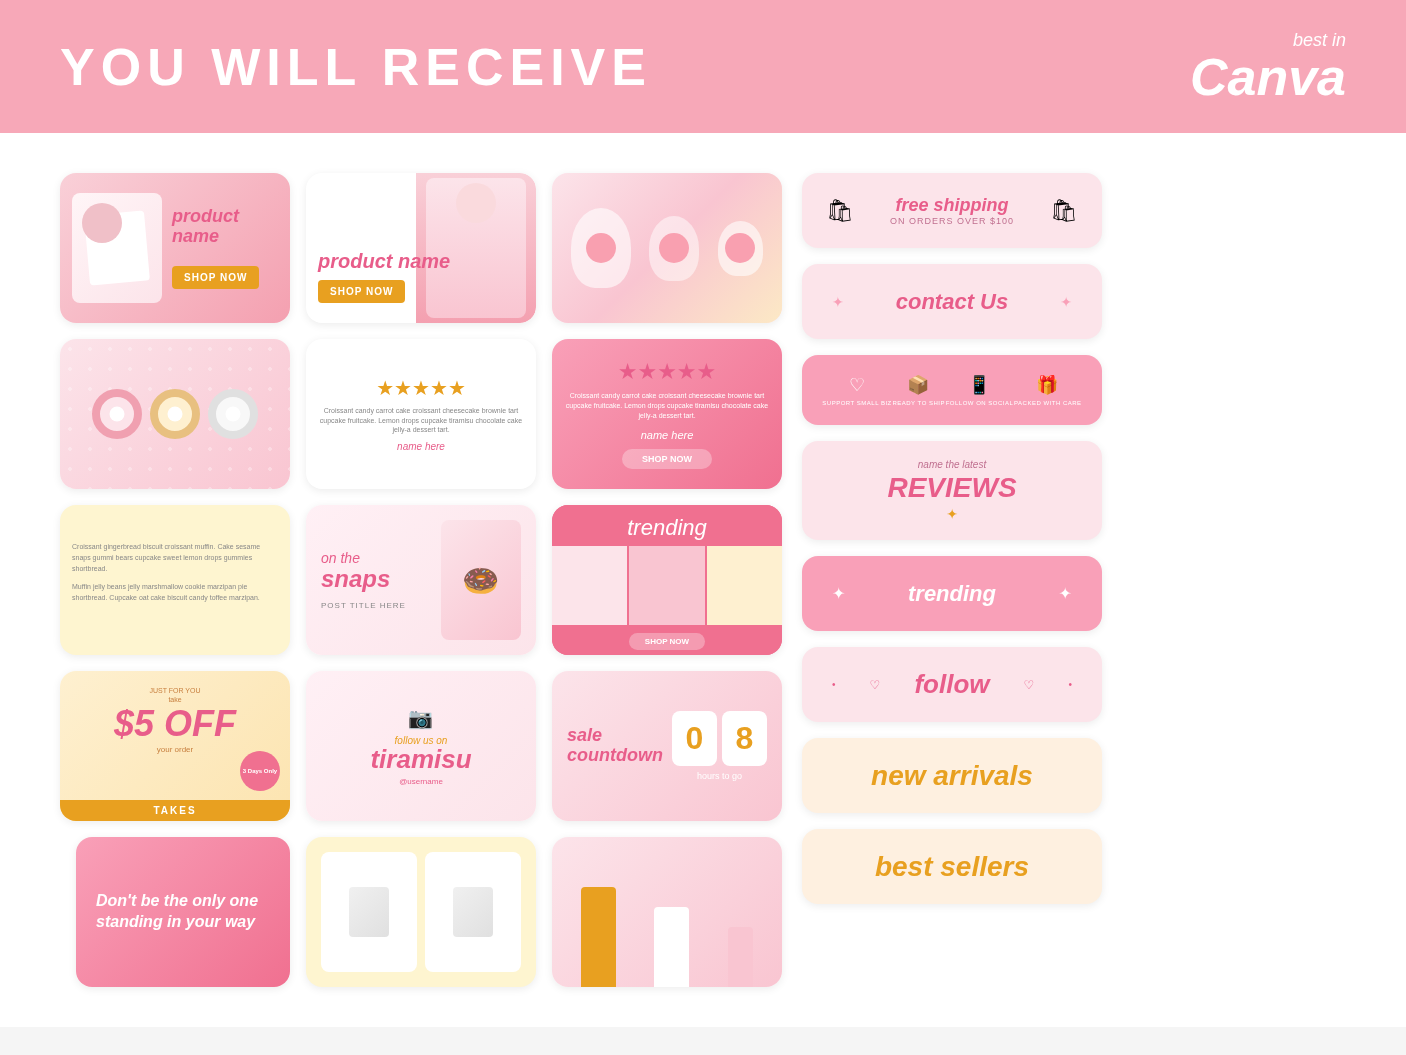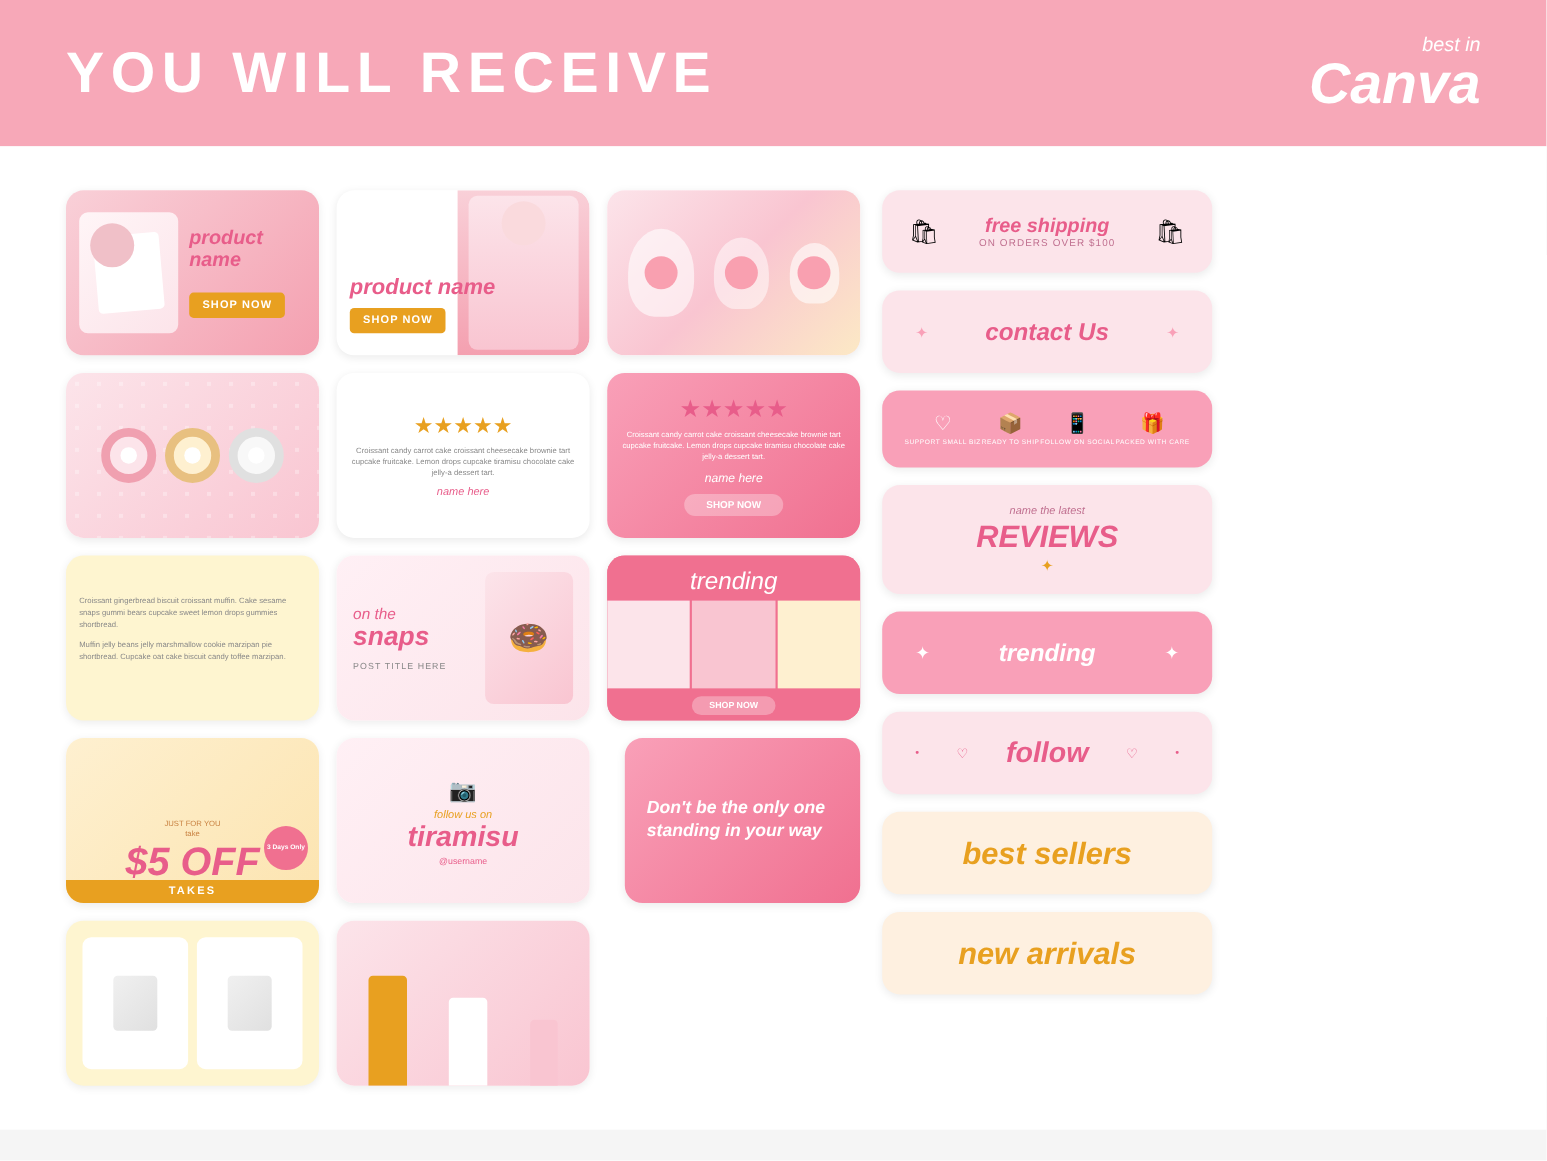--- a/index.html
+++ b/index.html
@@ -429,22 +429,22 @@
       font-size: 8px;
       font-weight: bold;
     }
 
     
     .card-discount {
       background: linear-gradient(135deg, #fef0d0 0%, #fce4b0 100%);
       display: flex;
       flex-direction: column;
       align-items: center;
-      justify-content: flex-end;
-      padding: 4px;
+      justify-content: flex-start;
+      padding: 16px;
       text-align: center;
       position: relative;
     }
     .just-for-you {
       font-size: 7px;
       color: #c88040;
       text-transform: uppercase;
       margin-bottom: 2px;
     }
     .take-text {
@@ -901,20 +901,30 @@
       <div class="discount-footer">TAKES</div>
     </div>
 
     <div class="card card-instagram">
       <div class="insta-icon">📷</div>
       <div class="follow-us-text">follow us on</div>
       <div class="instagram-text">tiramisu</div>
       <div class="username-text">@username</div>
     </div>
 
+    <div class="card card-countdown">
+      <div class="sale-countdown-text">sale countdown</div>
+      <div>
+        <div class="countdown-numbers">
+          <div class="countdown-num">0</div>
+          <div class="countdown-num">8</div>
+        </div>
+        <div class="hours-to-go">hours to go</div>
+      </div>
+    </div>
 
     <div class="card card-motivational">
       <div class="motivational-text">Don't be the only one standing in your way</div>
     </div>
 
     <div class="card card-product-images">
       <div class="product-img-box"></div>
       <div class="product-img-box"></div>
     </div>
 
@@ -977,23 +987,23 @@
     </div>
 
     <div class="sidebar-card sidebar-follow">
       <span class="follow-dot">•</span>
       <span style="color:#e85d8a;font-size:12px;margin:0 4px">♡</span>
       <span class="follow-label">follow</span>
       <span style="color:#e85d8a;font-size:12px;margin:0 4px">♡</span>
       <span class="follow-dot">•</span>
     </div>
 
+    <div class="sidebar-card sidebar-new-arrivals">
+      <span class="new-arrivals-text">new arrivals</span>
+    </div>
+
     <div class="sidebar-card sidebar-best-sellers">
       <span class="best-sellers-text">best sellers</span>
     </div>
 
-    <div class="sidebar-card sidebar-new-arrivals">
-      <span class="new-arrivals-text">new arrivals</span>
-    </div>
-
   </div>
 
 </div>
 
 </body></html>

